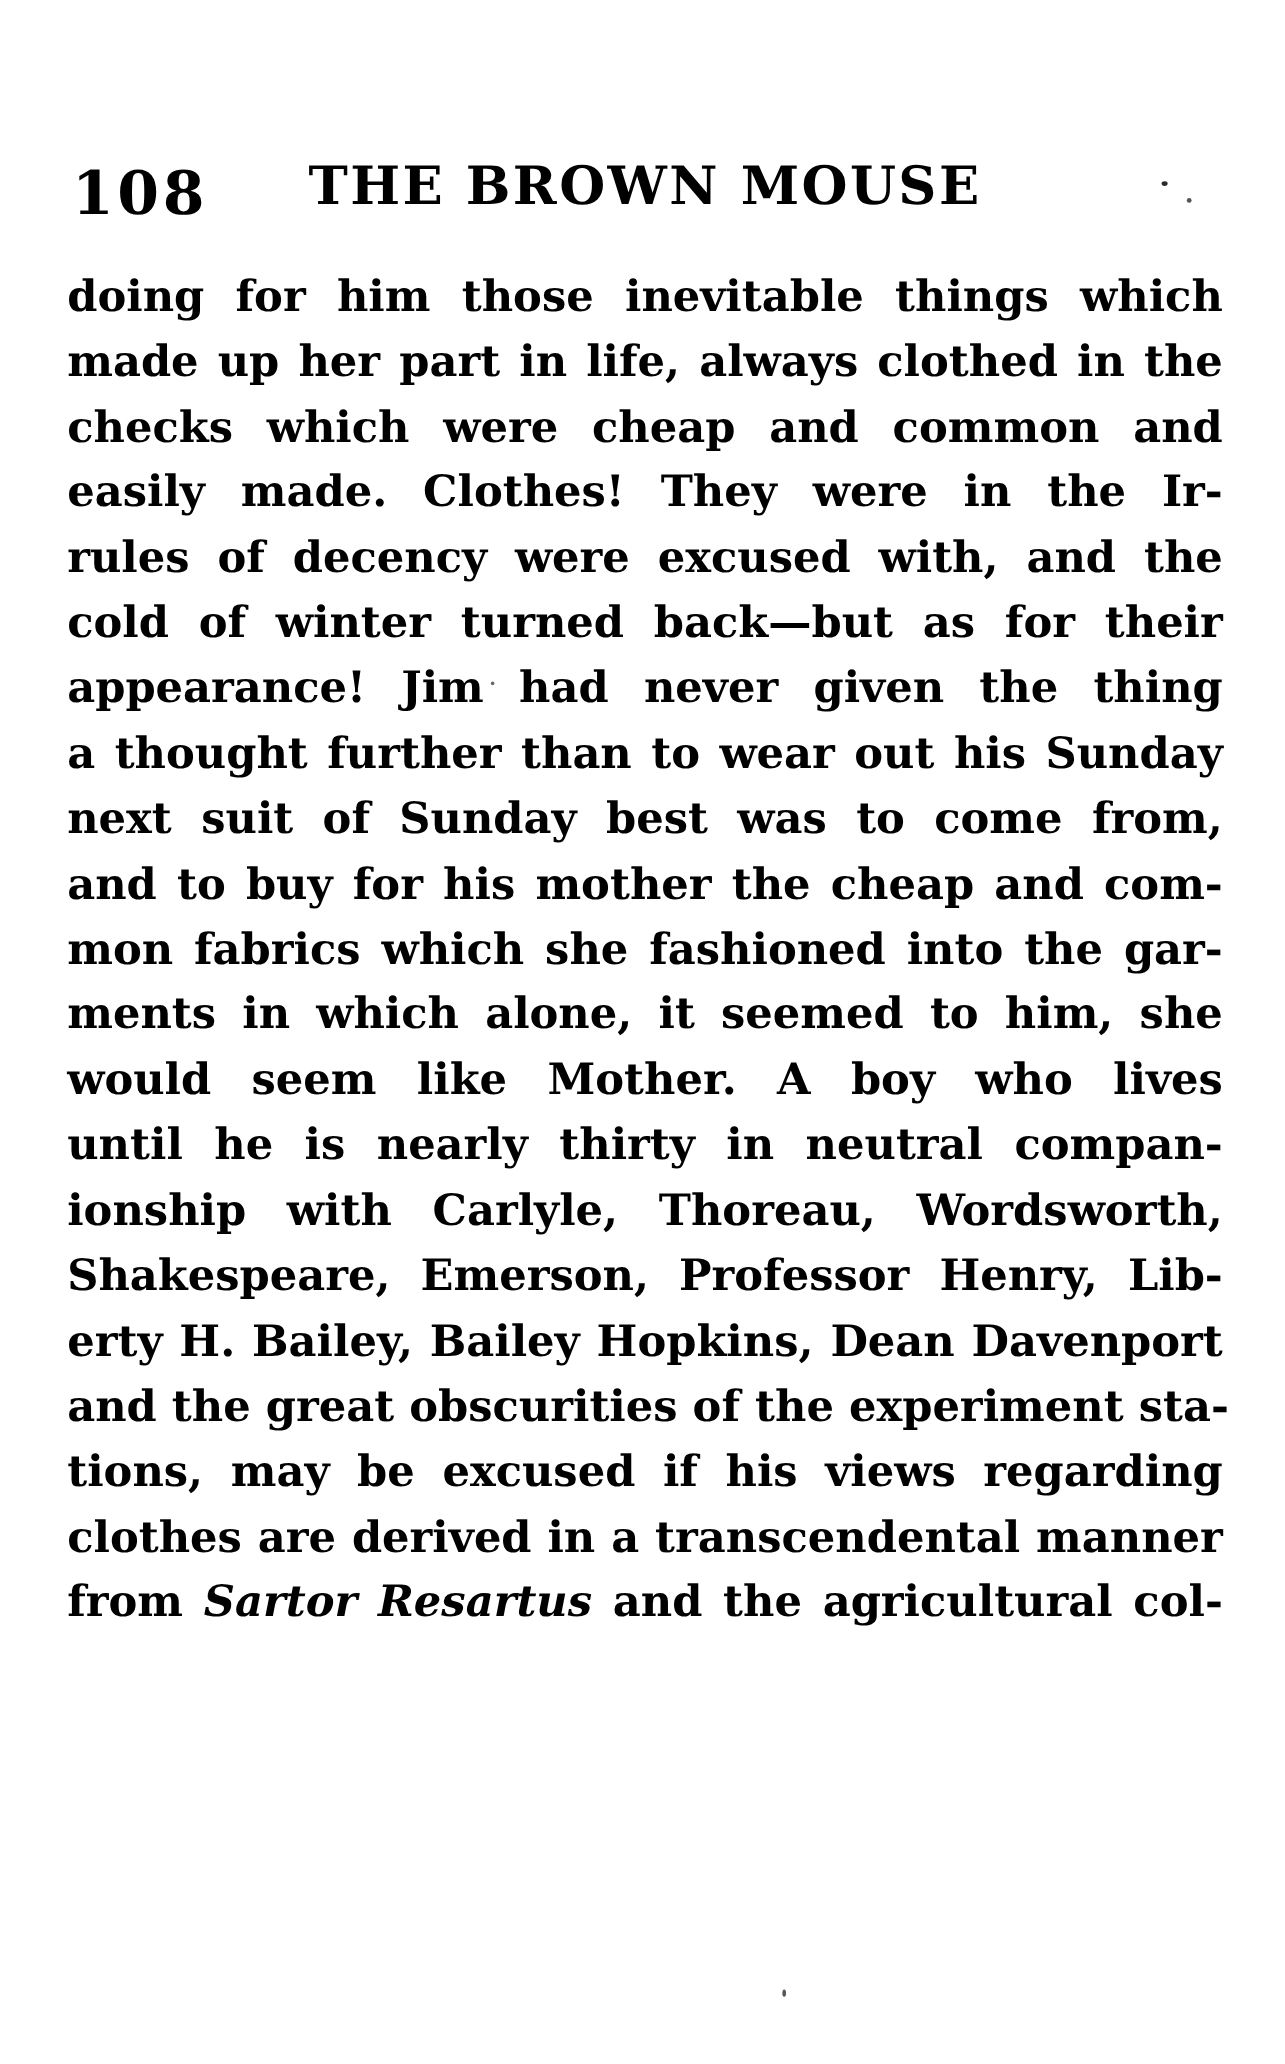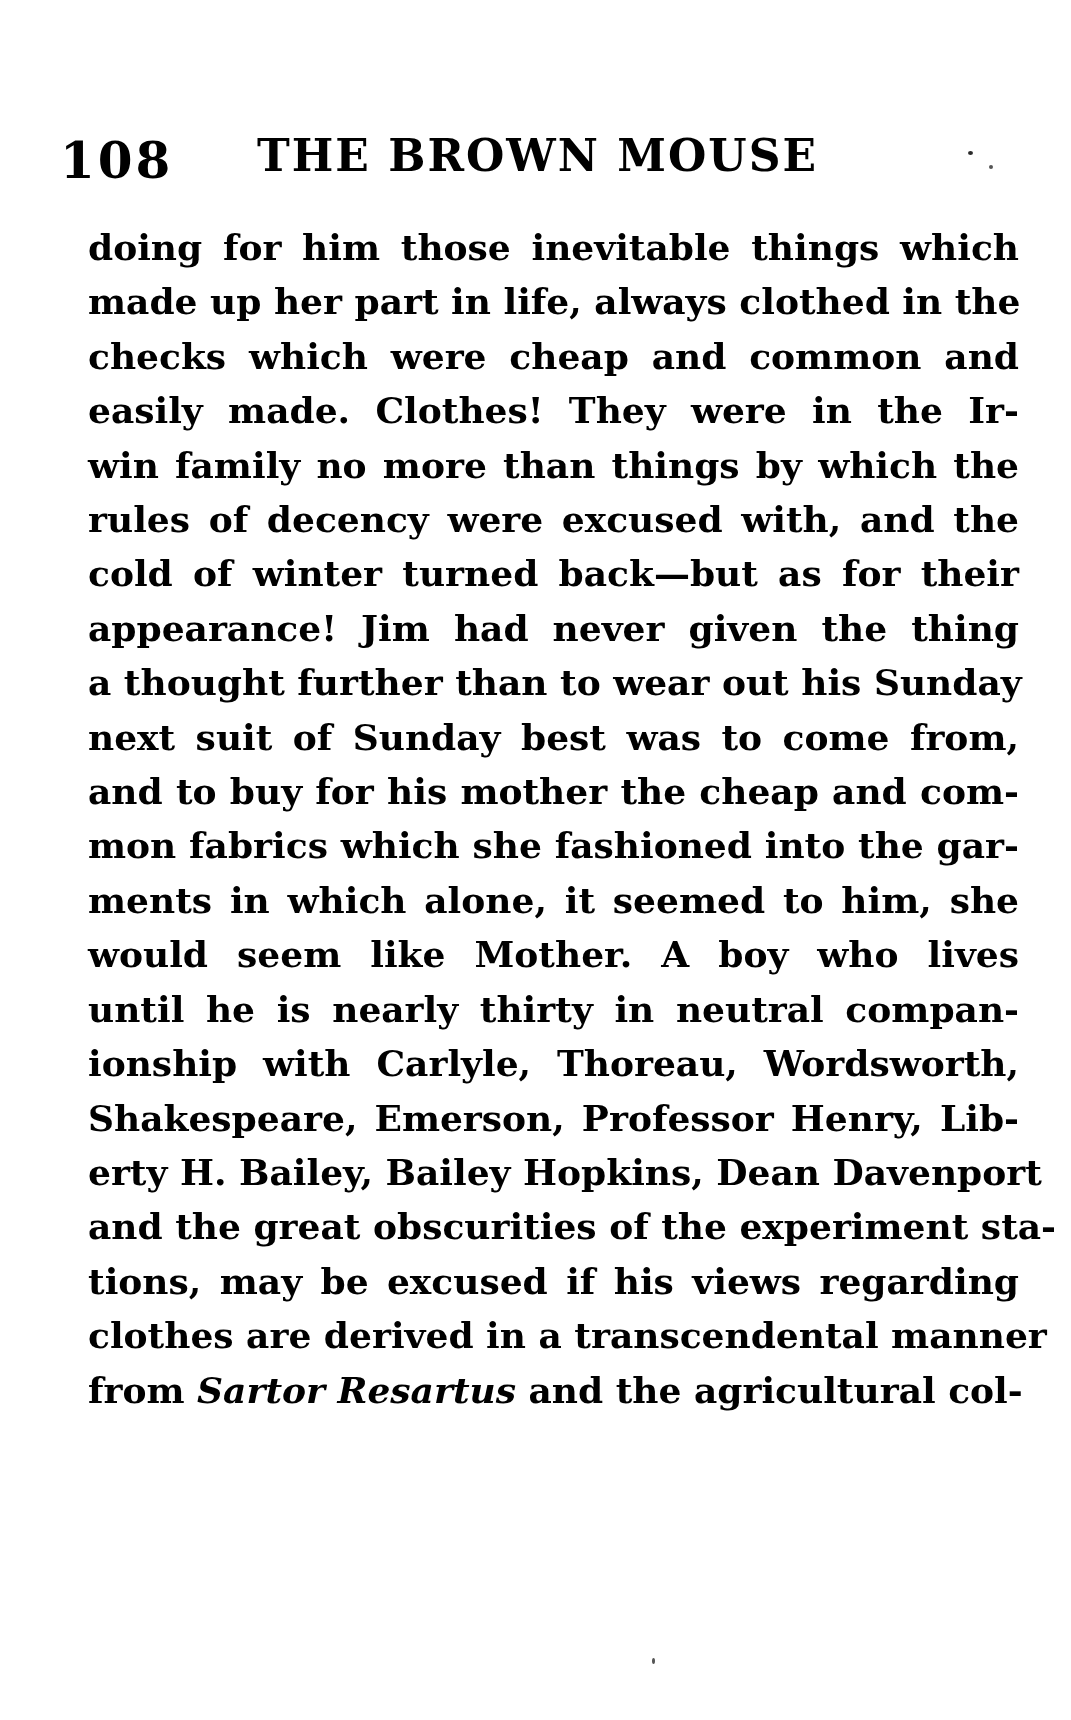--- a/index.html
+++ b/index.html
@@ -48,21 +48,20 @@
   }
   .line {
     font-size: 36px;
     font-weight: bold;
     line-height: 54.4px;
     text-align: justify;
     -moz-text-align-last: justify;
     text-align-last: justify;
     white-space: nowrap;
     overflow: visible;
-    margin-left: 32px;
   }
   .line em {
     font-style: italic;
     font-weight: bold;
   }
   .speck {
     position: absolute;
     background: #2a2a2a;
     border-radius: 50%;
   }
@@ -79,21 +78,20 @@
   <div class="header">
     <span class="pagenum">108</span>
     <span class="title">THE BROWN MOUSE</span>
   </div>
 
   <div class="textblock">
     <div class="line">doing for him those inevitable things which</div>
     <div class="line">made up her part in life, always clothed in the</div>
     <div class="line">checks which were cheap and common and</div>
     <div class="line">easily made. Clothes! They were in the Ir-</div>
-    <div class="line">win family no more than things by which the</div>
     <div class="line">rules of decency were excused with, and the</div>
     <div class="line">cold of winter turned back—but as for their</div>
     <div class="line">appearance! Jim had never given the thing</div>
     <div class="line">a thought further than to wear out his Sunday</div>
     <div class="line">next suit of Sunday best was to come from,</div>
     <div class="line">and to buy for his mother the cheap and com-</div>
     <div class="line">mon fabrics which she fashioned into the gar-</div>
     <div class="line">ments in which alone, it seemed to him, she</div>
     <div class="line">would seem like Mother. A boy who lives</div>
     <div class="line">until he is nearly thirty in neutral compan-</div>

